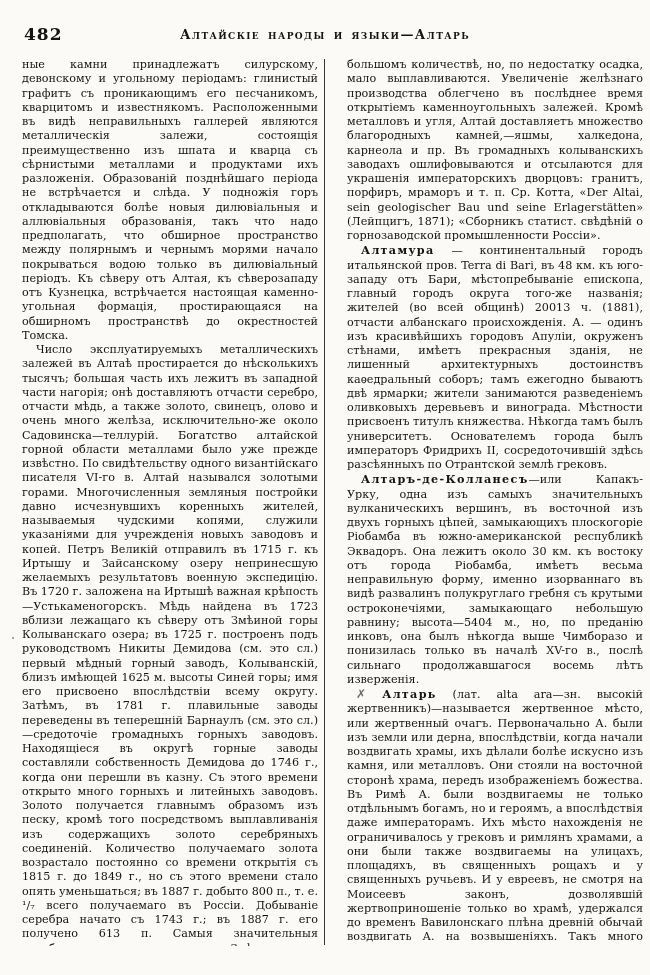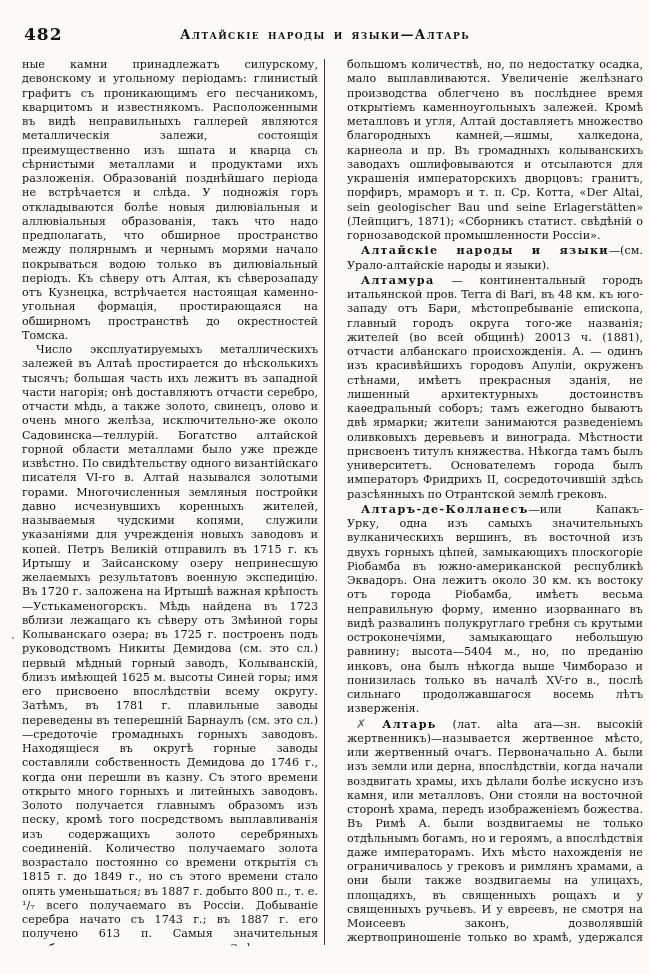--- a/index.html
+++ b/index.html
@@ -91,21 +91,20 @@
   </div>
 
   <div class="body-block">
     <div class="col col-left">
         <p class="para"><span>ные камни принадлежатъ силурскому, девонскому и угольному періодамъ: глинистый графитъ съ проникающимъ его песчаникомъ, кварцитомъ и известнякомъ. Расположенными въ видѣ неправильныхъ галлерей являются металлическія залежи, состоящія преимущественно изъ шпата и кварца съ сѣрнистыми металлами и продуктами ихъ разложенія. Образованій позднѣйшаго періода не встрѣчается и слѣда. У подножія горъ откладываются болѣе новыя дилювіальныя и аллювіальныя образованія, такъ что надо предполагать, что обширное пространство между полярнымъ и чернымъ морями начало покрываться водою только въ дилювіальный періодъ. Къ сѣверу отъ Алтая, къ сѣверозападу отъ Кузнецка, встрѣчается настоящая каменно-угольная формація, простирающаяся на обширномъ пространствѣ до окрестностей Томска.</span></p>
         <p class="para indent"><span>Число эксплуатируемыхъ металлическихъ залежей въ Алтаѣ простирается до нѣсколькихъ тысячъ; большая часть ихъ лежитъ въ западной части нагорія; онѣ доставляютъ отчасти серебро, отчасти мѣдь, а также золото, свинецъ, олово и очень много желѣза, исключительно-же около Садовинска—теллурій. Богатство алтайской горной области металлами было уже прежде извѣстно. По свидѣтельству одного византійскаго писателя VI-го в. Алтай назывался золотыми горами. Многочисленныя земляныя постройки давно исчезнувшихъ коренныхъ жителей, называемыя чудскими копями, служили указаніями для учрежденія новыхъ заводовъ и копей. Петръ Великій отправилъ въ 1715 г. къ Иртышу и Зайсанскому озеру непринесшую желаемыхъ результатовъ военную экспедицію. Въ 1720 г. заложена на Иртышѣ важная крѣпость—Устькаменогорскъ. Мѣдь найдена въ 1723 вблизи лежащаго къ сѣверу отъ Змѣиной горы Колыванскаго озера; въ 1725 г. построенъ подъ руководствомъ Никиты Демидова (см. это сл.) первый мѣдный горный заводъ, Колыванскій, близъ имѣющей 1625 м. высоты Синей горы; имя его присвоено впослѣдствіи всему округу. Затѣмъ, въ 1781 г. плавильные заводы переведены въ теперешній Барнаулъ (см. это сл.)—средоточіе громадныхъ горныхъ заводовъ. Находящіеся въ округѣ горные заводы составляли собственность Демидова до 1746 г., когда они перешли въ казну. Съ этого времени открыто много горныхъ и литейныхъ заводовъ. Золото получается главнымъ образомъ изъ песку, кромѣ того посредствомъ выплавливанія изъ содержащихъ золото серебряныхъ соединеній. Количество получаемаго золота возрастало постоянно со времени открытія съ 1815 г. до 1849 г., но съ этого времени стало опять уменьшаться; въ 1887 г. добыто 800 п., т. е. ¹/₇ всего получаемаго въ Россіи. Добываніе серебра начато съ 1743 г.; въ 1887 г. его получено 613 п. Самыя значительныя серебряныя залежи находятся у Змѣиногорска, на высотѣ 403 м.; городъ лежитъ въ обширной впадинѣ, окруженной голыми гранитными и порфирными холмами; заключающая серебряныя смѣси могучая шпатовая галлерея имѣетъ отъ 20—100 м. въ діаметрѣ. Только отсюда добыто съ 1745—1854 г. 82161 пудъ серебра, но теперь эти залежи уже не такъ обильны. Мѣдныя смѣси находятся въ</span></p>
       </div>
     <div class="column-rule"></div>
     <div class="col col-right">
         <p class="para"><span>большомъ количествѣ, но, по недостатку осадка, мало выплавливаются. Увеличеніе желѣзнаго производства облегчено въ послѣднее время открытіемъ каменноугольныхъ залежей. Кромѣ металловъ и угля, Алтай доставляетъ множество благородныхъ камней,—яшмы, халкедона, карнеола и пр. Въ громадныхъ колыванскихъ заводахъ ошлифовываются и отсылаются для украшенія императорскихъ дворцовъ: гранитъ, порфиръ, мраморъ и т. п. Ср. Котта, «Der Altai, sein geologischer Bau und seine Erlagerstätten» (Лейпцигъ, 1871); «Сборникъ статист. свѣдѣній о горнозаводской промышленности Россіи».</span></p>
-        <p class="para indent"><span class="headword">Алтайскіе народы и языки</span><span>—(см. Урало-алтайскіе народы и языки).</span></p>
         <p class="para indent"><span class="headword">Алтамура</span><span> — континентальный городъ итальянской пров. Terra di Bari, въ 48 км. къ юго-западу отъ Бари, мѣстопребываніе епископа, главный городъ округа того-же названія; жителей (во всей общинѣ) 20013 ч. (1881), отчасти албанскаго происхожденія. А. — одинъ изъ красивѣйшихъ городовъ Апуліи, окруженъ стѣнами, имѣетъ прекрасныя зданія, не лишенный архитектурныхъ достоинствъ каѳедральный соборъ; тамъ ежегодно бываютъ двѣ ярмарки; жители занимаются разведеніемъ оливковыхъ деревьевъ и винограда. Мѣстности присвоенъ титулъ княжества. Нѣкогда тамъ былъ университетъ. Основателемъ города былъ императоръ Фридрихъ II, сосредоточившій здѣсь разсѣянныхъ по Отрантской землѣ грековъ.</span></p>
         <p class="para indent"><span class="headword">Алтаръ-де-Колланесъ</span><span>—или Капакъ-Урку, одна изъ самыхъ значительныхъ вулканическихъ вершинъ, въ восточной изъ двухъ горныхъ цѣпей, замыкающихъ плоскогоріе Ріобамба въ южно-американской республикѣ Эквадоръ. Она лежитъ около 30 км. къ востоку отъ города Ріобамба, имѣетъ весьма неправильную форму, именно изорваннаго въ видѣ развалинъ полукруглаго гребня съ крутыми остроконечіями, замыкающаго небольшую равнину; высота—5404 м., но, по преданію инковъ, она былъ нѣкогда выше Чимборазо и понизилась только въ началѣ XV-го в., послѣ сильнаго продолжавшагося восемь лѣтъ изверженія.</span></p>
         <p class="para indent"><span class="margin-mark">✗ </span><span class="headword">Алтарь</span><span> (лат. </span><span class="pencil-underline">alta ara</span><span>—зн. высокій жертвенникъ)—называется жертвенное мѣсто, или жертвенный очагъ. Первоначально А. были изъ земли или дерна, впослѣдствіи, когда начали воздвигать храмы, ихъ дѣлали болѣе искусно изъ камня, или металловъ. Они стояли на восточной сторонѣ храма, передъ изображеніемъ божества. Въ Римѣ А. были воздвигаемы не только отдѣльнымъ богамъ, но и героямъ, а впослѣдствія даже императорамъ. Ихъ мѣсто нахожденія не ограничивалось у грековъ и римлянъ храмами, а они были также воздвигаемы на улицахъ, площадяхъ, въ священныхъ рощахъ и у священныхъ ручьевъ. И у евреевъ, не смотря на Моисеевъ законъ, дозволявшій жертвоприношеніе только во храмѣ, удержался до временъ Вавилонскаго плѣна древній обычай воздвигать А. на возвышеніяхъ. Такъ много посѣщаемыми мѣстами жертвоприношеній были: Рама, Галгалъ, Веѳиль и Мицпа. У евреевъ алтари различались между собою по формѣ и архитектурѣ, смотря по особымъ цѣлямъ, для которыхъ они служили. Были А. для сожиганія</span></p>
       </div>
   </div>
 
   <div class="scan-speck"></div>
 
 </div>
 

